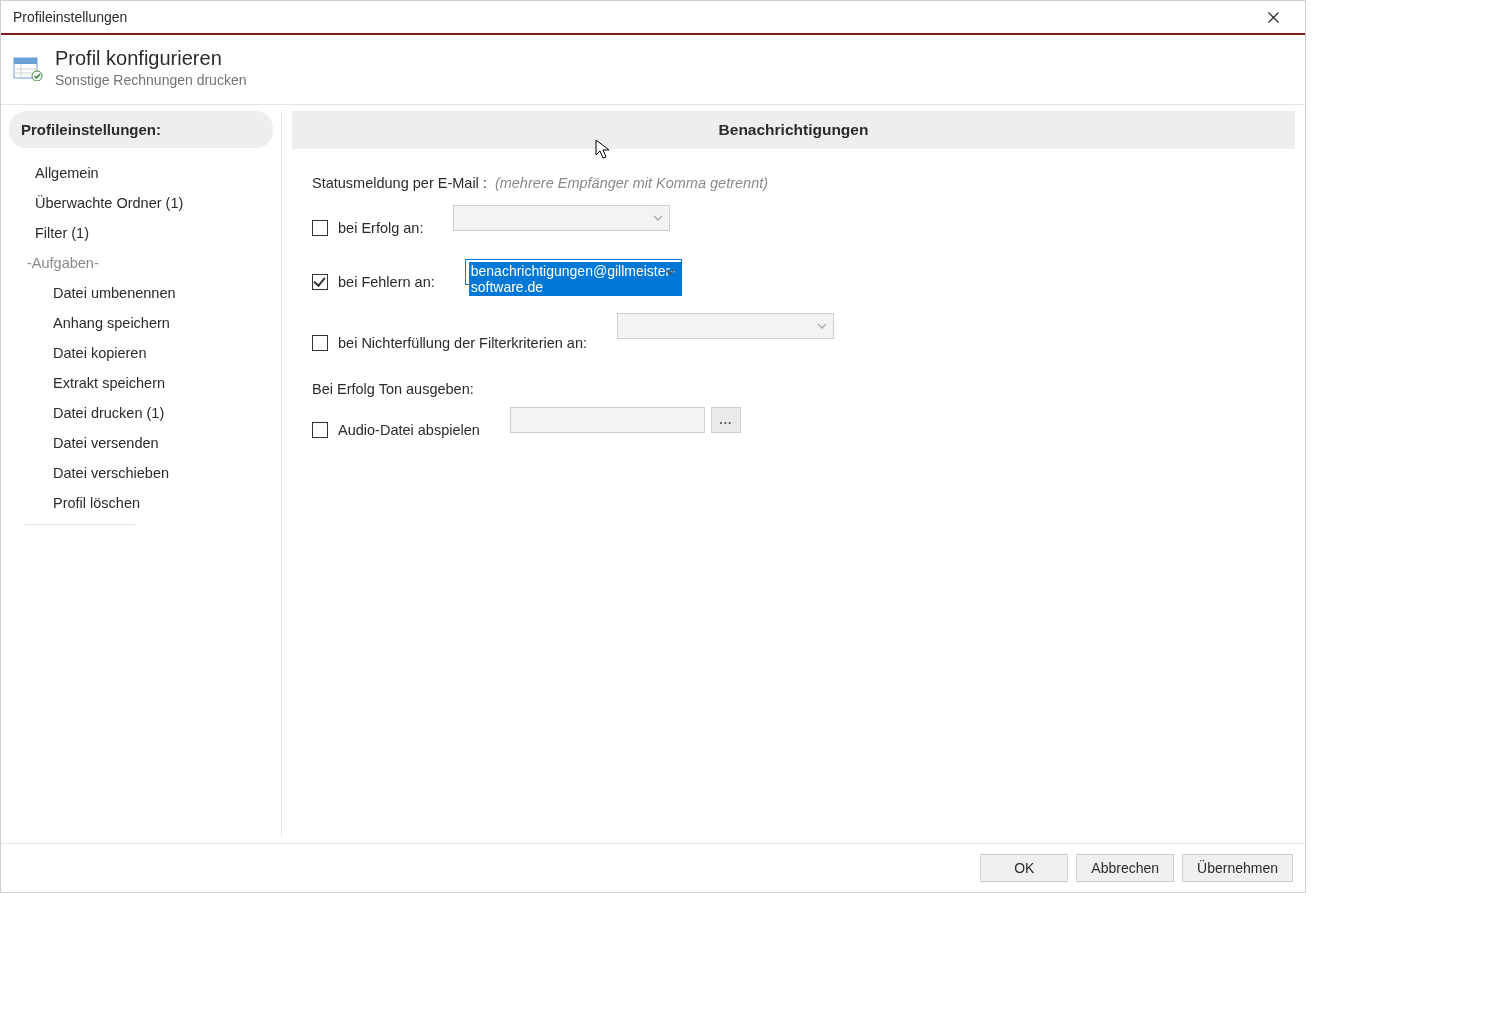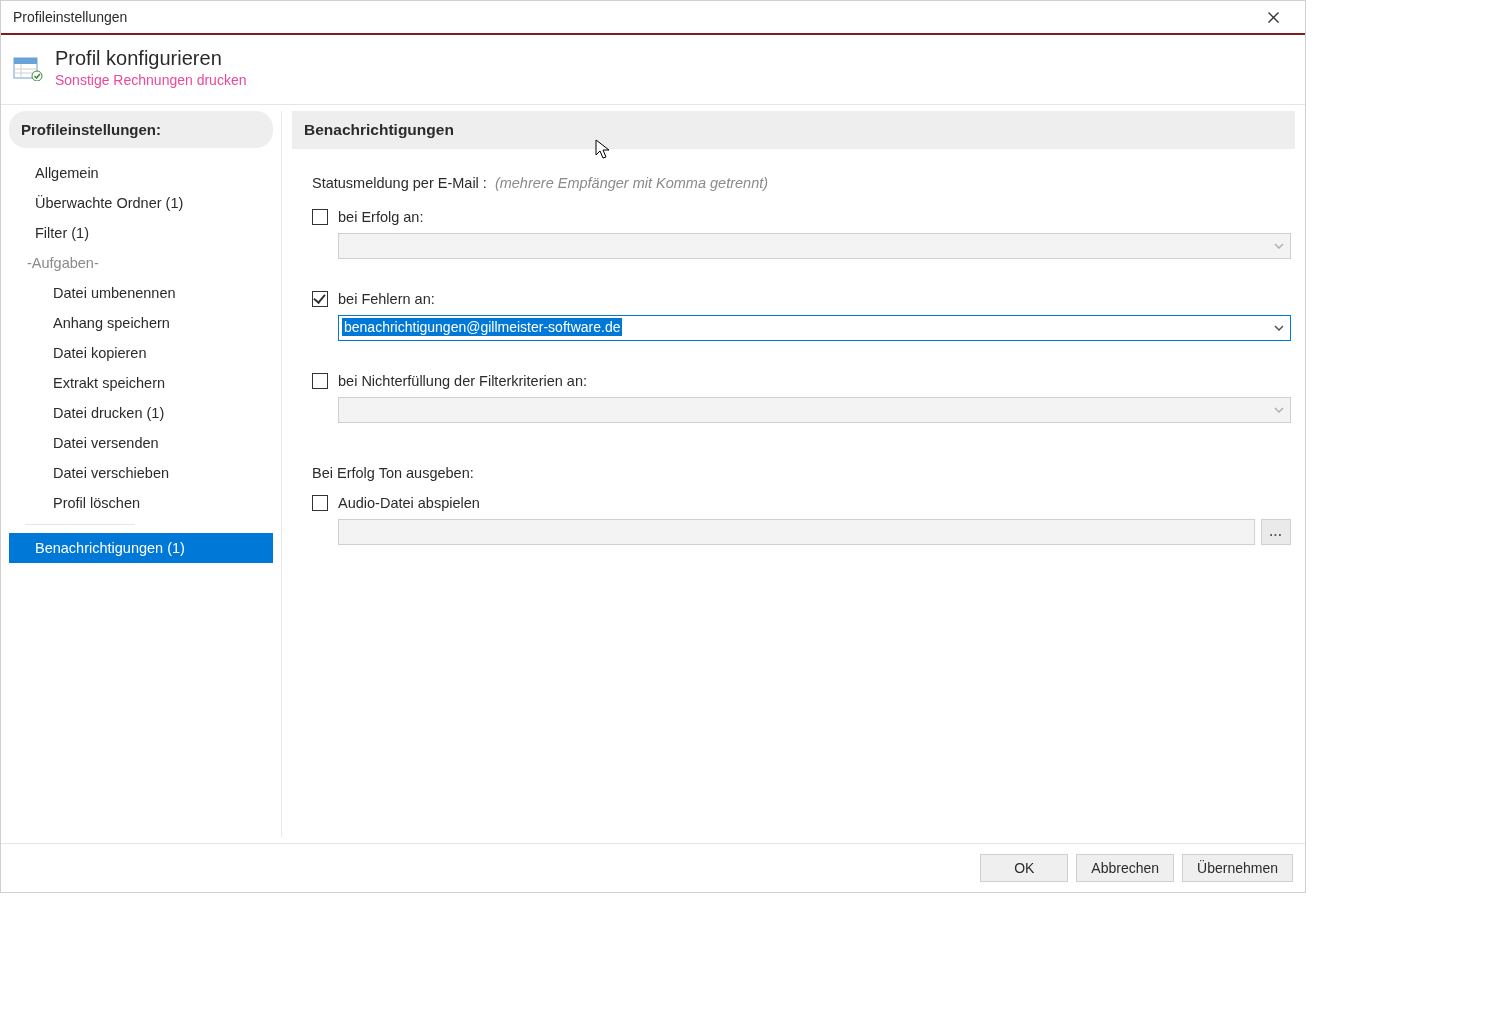--- a/index.html
+++ b/index.html
@@ -37,21 +37,21 @@
     display: flex; align-items: center;
     padding: 12px 16px 16px 12px;
     gap: 12px;
   }
   .header .icon {
     width: 30px; height: 26px;
     display: flex; align-items: center; justify-content: center;
   }
   .header .icon svg { width: 30px; height: 26px; }
   .header .htxt .ht { font-size: 20px; color: #2b2b2b; }
-  .header .htxt .hs { font-size: 14px; color: #ec4899; margin-top: 2px; }
+  .header .htxt .hs { font-size: 14px; color: #737373; margin-top: 2px; }
 
   .body {
     flex: 1 1 auto;
     display: flex;
     border-top: 1px solid #e5e5e5;
     min-height: 0;
   }
   .sidebar {
     width: 280px;
     padding: 6px 8px 8px 8px;
@@ -104,32 +104,33 @@
     display: flex; flex-direction: column;
     min-width: 0;
   }
   .content-header {
     background: #eeeeee;
     padding: 10px 12px;
     font-weight: 600;
     color: #2b2b2b;
     font-size: 15.5px;
     margin-bottom: 22px;
+    text-align: center;
   }
   .section-row {
     display: flex; align-items: center;
     padding: 4px 0 10px 20px;
     gap: 8px;
   }
   .section-label { font-size: 14.5px; color: #2b2b2b; }
   .section-hint { font-size: 14.5px; color: #8a8a8a; font-style: italic; }
 
   .field {
     padding: 4px 0 4px 20px;
-    display: flex; flex-direction: column;
+    display: flex; flex-direction: row;
     gap: 4px;
   }
   .chk-row {
     display: flex; align-items: center; gap: 10px;
     padding: 4px 0;
   }
   .chk {
     width: 16px; height: 16px;
     border: 1px solid #333;
     background: #fff;
@@ -286,21 +287,20 @@
       <div class="side-section">-Aufgaben-</div>
       <div class="side-item side-sub">Datei umbenennen</div>
       <div class="side-item side-sub">Anhang speichern</div>
       <div class="side-item side-sub">Datei kopieren</div>
       <div class="side-item side-sub">Extrakt speichern</div>
       <div class="side-item side-sub">Datei drucken (1)</div>
       <div class="side-item side-sub">Datei versenden</div>
       <div class="side-item side-sub">Datei verschieben</div>
       <div class="side-item side-sub">Profil löschen</div>
       <div class="side-divider"></div>
-      <div class="side-item selected">Benachrichtigungen (1)</div>
     </div>
 
     <div class="divider-v"></div>
 
     <div class="content">
       <div class="content-header">Benachrichtigungen</div>
 
       <div class="section-row">
         <span class="section-label">Statusmeldung per E-Mail :</span>
         <span class="section-hint">(mehrere Empfänger mit Komma getrennt)</span>

